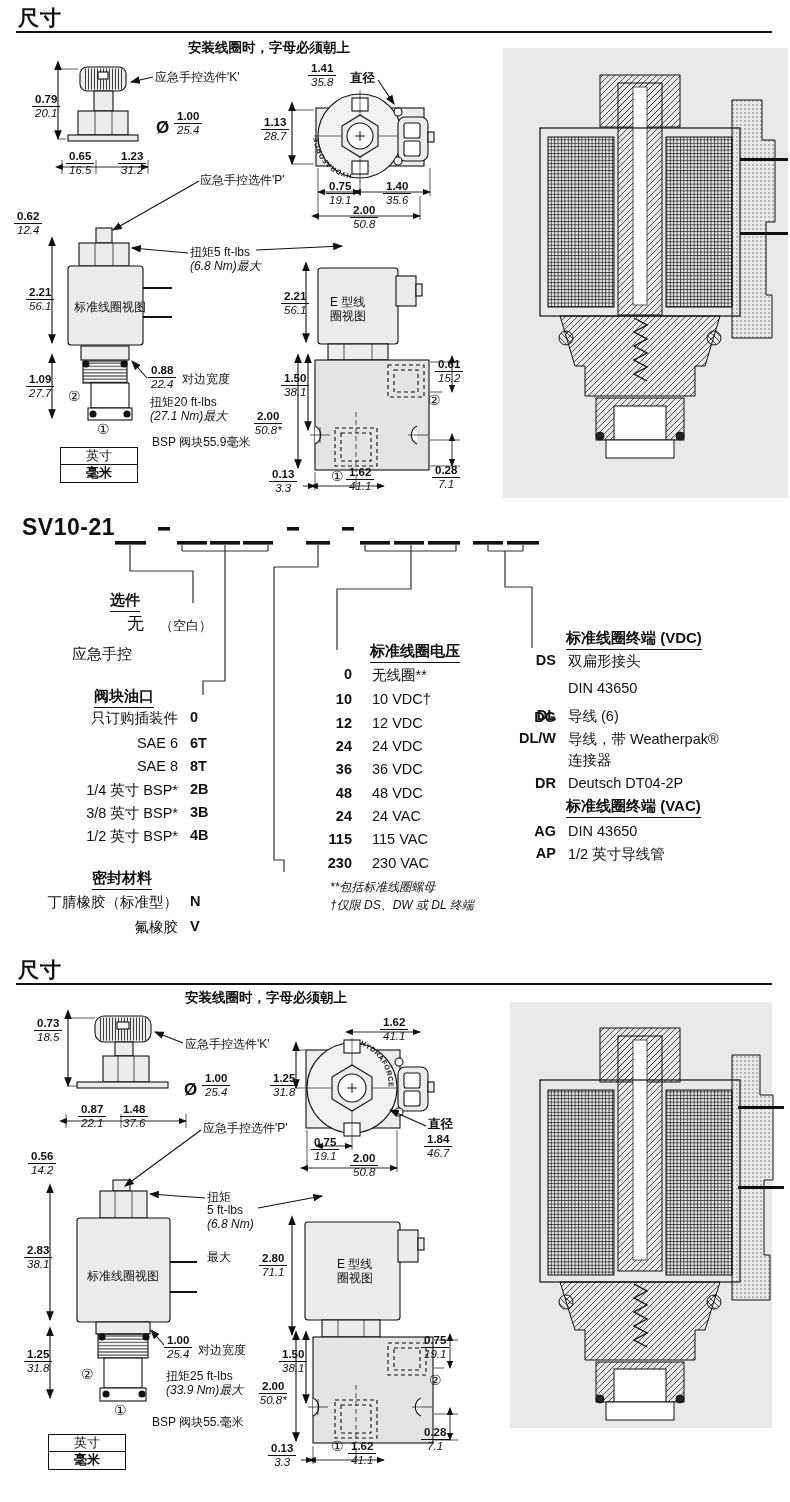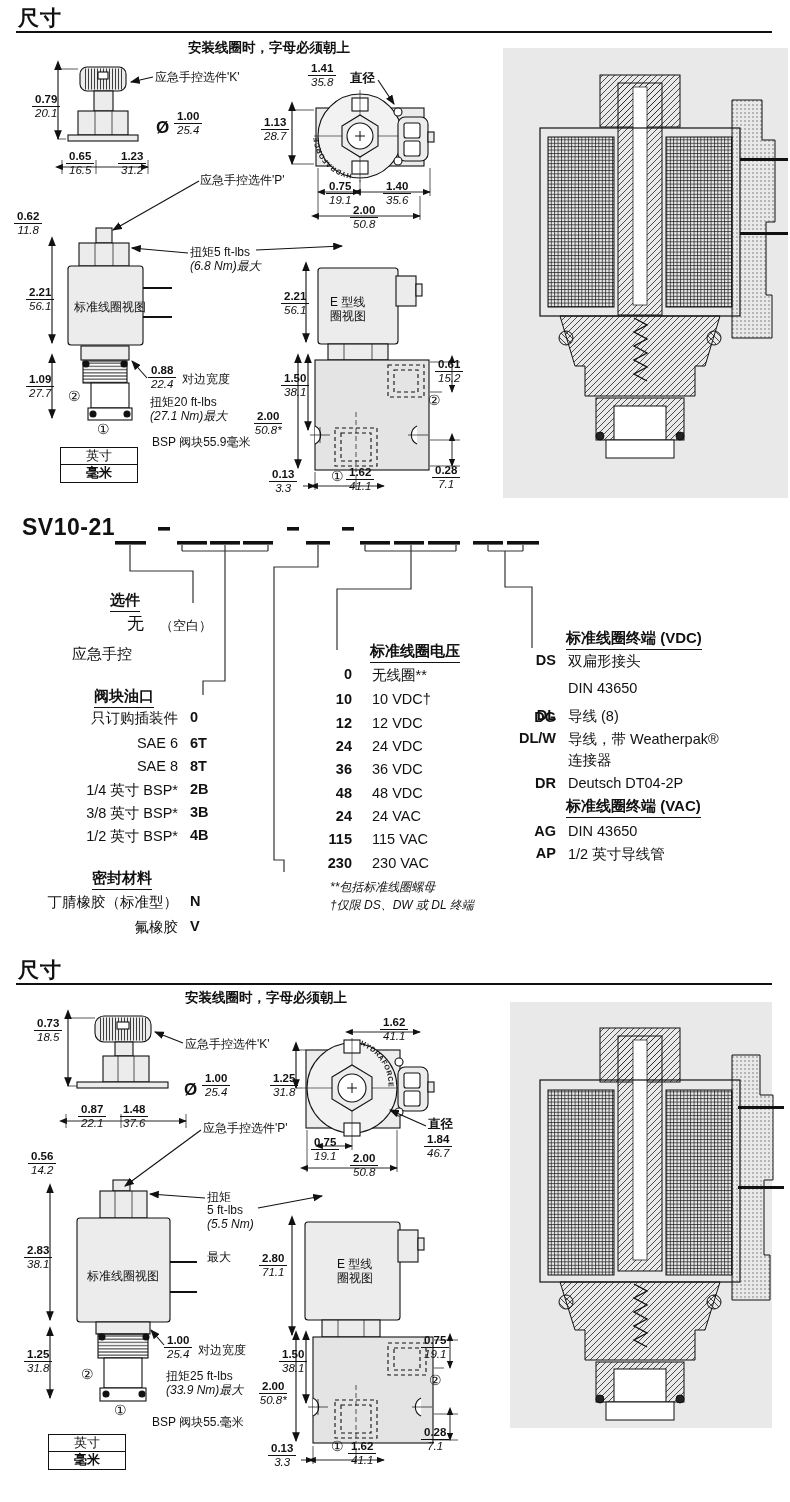--- a/index.html
+++ b/index.html
@@ -331,21 +331,21 @@
       <span class="i">0.65</span>
       <span class="m">16.5</span>
     </span>
 <span class="dim" style="left:118px;top:150px">
       <span class="i">1.23</span>
       <span class="m">31.2</span>
     </span>
 <span class="txt lbl" style="left:200px;top:172px">应急手控选件'P'</span>
 <span class="dim" style="left:14px;top:210px">
       <span class="i">0.62</span>
-      <span class="m">11.8</span>
+      <span class="m">12.4</span>
     </span>
 
 <span class="txt lbl" style="left:190px;top:244px">扭矩5 ft-lbs</span>
 <span class="txt lbl it" style="left:190px;top:258px">(6.8 Nm)最大</span>
 
 <span class="dim" style="left:26px;top:286px">
       <span class="i">2.21</span>
       <span class="m">56.1</span>
     </span>
 <span class="txt viewlab" style="left:74px;top:299px">标准线圈视图</span>
@@ -473,21 +473,21 @@
 <span class="txt row14" style="left:372px;top:855px">230 VAC</span>
 <span class="txt fn" style="left:330px;top:879px">**包括标准线圈螺母</span>
 <span class="txt fn" style="left:330px;top:897px">†仅限 DS、DW 或 DL 终端</span>
 
 <span class="txt hdr" style="left:566px;top:629px">标准线圈终端 (VDC)</span>
 <span class="txt code ralign" style="left:498px;top:652px;width:58px">DS</span>
 <span class="txt row14" style="left:568px;top:652px">双扁形接头</span>
 <span class="txt code ralign" style="left:498px;top:709px;width:58px">DG</span>
 <span class="txt row14" style="left:568px;top:680px">DIN 43650</span>
 <span class="txt code ralign" style="left:498px;top:707px;width:58px">DL</span>
-<span class="txt row14" style="left:568px;top:707px">导线 (8)</span>
+<span class="txt row14" style="left:568px;top:707px">导线 (6)</span>
 <span class="txt code ralign" style="left:498px;top:730px;width:58px">DL/W</span>
 <span class="txt row14" style="left:568px;top:730px">导线，带 Weatherpak®</span>
 <span class="txt row14" style="left:568px;top:751px">连接器</span>
 <span class="txt code ralign" style="left:498px;top:775px;width:58px">DR</span>
 <span class="txt row14" style="left:568px;top:775px">Deutsch DT04-2P</span>
 <span class="txt hdr" style="left:566px;top:797px">标准线圈终端 (VAC)</span>
 <span class="txt code ralign" style="left:498px;top:823px;width:58px">AG</span>
 <span class="txt row14" style="left:568px;top:823px">DIN 43650</span>
 <span class="txt code ralign" style="left:498px;top:845px;width:58px">AP</span>
 <span class="txt row14" style="left:568px;top:845px">1/2 英寸导线管</span>
@@ -516,21 +516,21 @@
       <span class="m">37.6</span>
     </span>
 <span class="txt lbl" style="left:203px;top:1120px">应急手控选件'P'</span>
 <span class="dim" style="left:28px;top:1150px">
       <span class="i">0.56</span>
       <span class="m">14.2</span>
     </span>
 
 <span class="txt lbl" style="left:207px;top:1189px">扭矩</span>
 <span class="txt lbl" style="left:207px;top:1203px">5 ft-lbs</span>
-<span class="txt lbl it" style="left:207px;top:1217px">(5.5 Nm)</span>
+<span class="txt lbl it" style="left:207px;top:1217px">(6.8 Nm)</span>
 <span class="txt lbl" style="left:207px;top:1249px">最大</span>
 
 <span class="dim" style="left:24px;top:1244px">
       <span class="i">2.83</span>
       <span class="m">38.1</span>
     </span>
 <span class="txt viewlab" style="left:87px;top:1268px">标准线圈视图</span>
 <span class="dim" style="left:24px;top:1348px">
       <span class="i">1.25</span>
       <span class="m">31.8</span>

